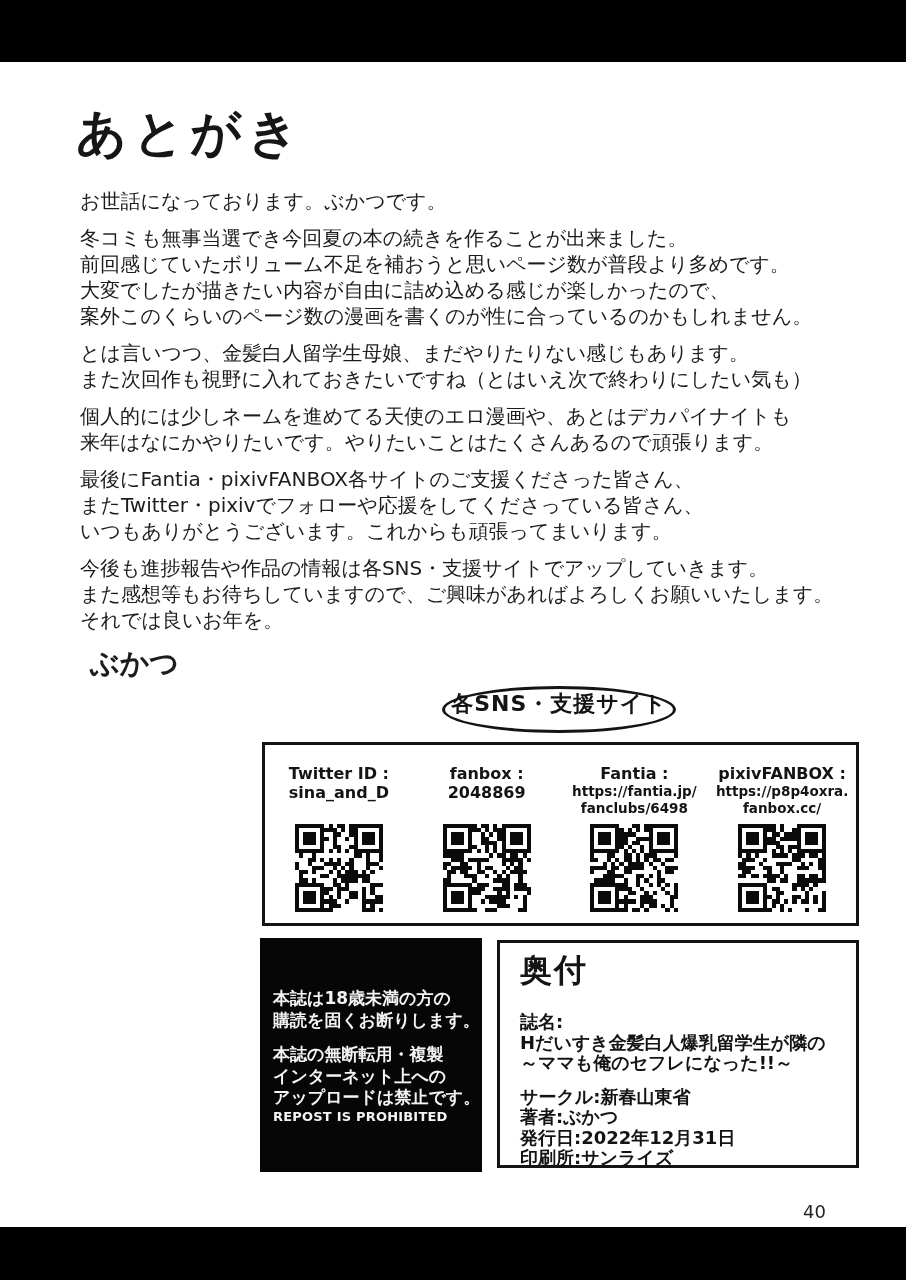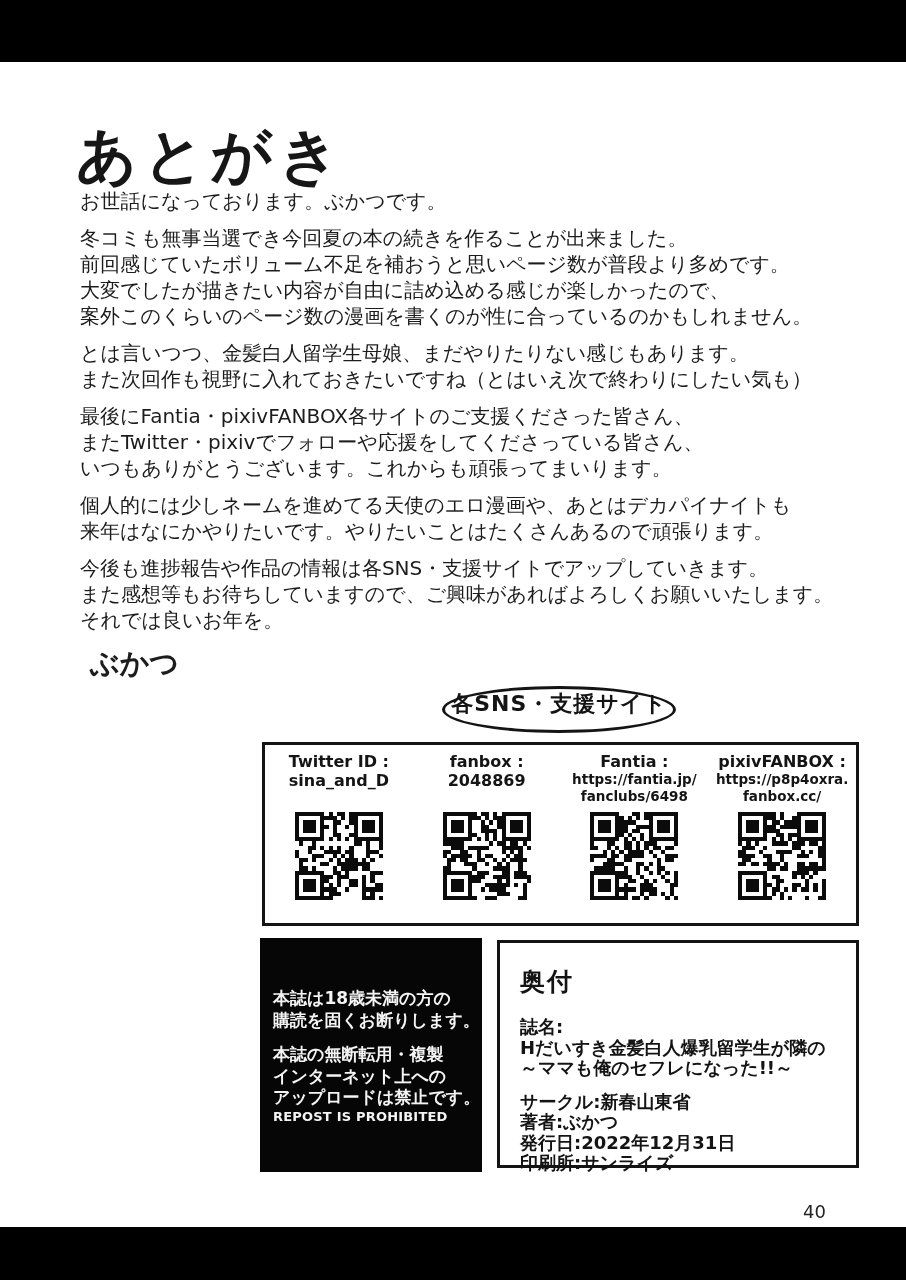--- a/index.html
+++ b/index.html
@@ -8,21 +8,21 @@
     position:relative; width:906px; height:1280px; margin:0 auto;
     background:#ffffff; overflow:hidden;
     font-family:"DejaVu Sans", sans-serif; color:#141414;
   }
   .crop-bar { position:absolute; left:0; width:906px; background:#000; }
   #top-bar { top:0; height:62px; }
   #bottom-bar { top:1227px; height:53px; }
 
   #afterword-title {
     position:absolute; left:76px; top:100px;
-    font-size:60px; font-weight:900; letter-spacing:6px; color:#161616;margin-top:16px;
+    font-size:50px; font-weight:900; letter-spacing:6px; color:#161616;
   }
 
   #afterword-body { position:absolute; left:80px; top:188px; width:790px; }
   .para { margin-bottom:11px; }
   .para .line {
     font-size:20px; line-height:26px; white-space:nowrap;
     font-weight:500; color:#1c1c1c;
   }
 
   #signature {
@@ -33,21 +33,21 @@
   #sns-heading {
     position:absolute; left:442px; top:686px; width:234px; height:47px;
     border:3px solid #141414; border-radius:50%;
     display:flex; align-items:flex-start; justify-content:center;
     font-size:22px; font-weight:800; letter-spacing:1px;
   }
 
   #sns-box {
     position:absolute; left:262px; top:742px; width:597px; height:184px;
     border:3px solid #141414; background:#fff;
-    display:flex; padding-top:7px;
+    display:flex; padding-top:19px;
   }
   .sns-col { flex:1 1 0; text-align:center; }
   .sns-label { height:56px; }
   .sns-label .line {
     font-size:16px; line-height:19px; font-weight:700; white-space:nowrap;
   }
   .sns-label .line.url { font-size:13.5px; line-height:17px; }
   .qr { display:inline-block; width:88px; height:88px; margin-top:4px; }
 
   #notice-box {
@@ -60,21 +60,21 @@
   }
   #notice-box .gap { height:13px; }
   #notice-repost { font-size:13px; margin-top:0; letter-spacing:0.2px;
     font-weight:700; white-space:nowrap; }
 
   #colophon-box {
     position:absolute; left:497px; top:940px; width:362px; height:228px;
     border:3px solid #141414; background:#fff;
     padding:6px 8px 0 20px;
   }
-  #colophon-heading { font-size:25px; font-weight:900; letter-spacing:2px;margin-top:16px; }
+  #colophon-heading { font-size:32px; font-weight:900; letter-spacing:2px; }
   .colo-line {
     font-size:18px; line-height:20.5px; font-weight:700; white-space:nowrap;
   }
   #colophon-details { margin-top:13px; }
   #colophon-title-block { margin-top:19px; }
 
   #page-number {
     position:absolute; left:803px; top:1201px;
     font-size:18px; font-weight:500; color:#222;
   }
@@ -96,27 +96,27 @@
       <div class="line">冬コミも無事当選でき今回夏の本の続きを作ることが出来ました。</div>
       <div class="line">前回感じていたボリューム不足を補おうと思いページ数が普段より多めです。</div>
       <div class="line">大変でしたが描きたい内容が自由に詰め込める感じが楽しかったので、</div>
       <div class="line">案外このくらいのページ数の漫画を書くのが性に合っているのかもしれません。</div>
     </div>
     <div class="para">
       <div class="line">とは言いつつ、金髪白人留学生母娘、まだやりたりない感じもあります。</div>
       <div class="line">また次回作も視野に入れておきたいですね（とはいえ次で終わりにしたい気も）</div>
     </div>
     <div class="para">
+      <div class="line">個人的には少しネームを進めてる天使のエロ漫画や、あとはデカパイナイトも</div>
+      <div class="line">来年はなにかやりたいです。やりたいことはたくさんあるので頑張ります。</div>
+    </div>
+    <div class="para">
       <div class="line">最後にFantia・pixivFANBOX各サイトのご支援くださった皆さん、</div>
       <div class="line">またTwitter・pixivでフォローや応援をしてくださっている皆さん、</div>
       <div class="line">いつもありがとうございます。これからも頑張ってまいります。</div>
-    </div>
-    <div class="para">
-      <div class="line">個人的には少しネームを進めてる天使のエロ漫画や、あとはデカパイナイトも</div>
-      <div class="line">来年はなにかやりたいです。やりたいことはたくさんあるので頑張ります。</div>
     </div>
     <div class="para">
       <div class="line">今後も進捗報告や作品の情報は各SNS・支援サイトでアップしていきます。</div>
       <div class="line">また感想等もお待ちしていますので、ご興味があればよろしくお願いいたします。</div>
       <div class="line">それでは良いお年を。</div>
     </div>
   </div>
 
   <div id="signature">ぶかつ</div>
 

